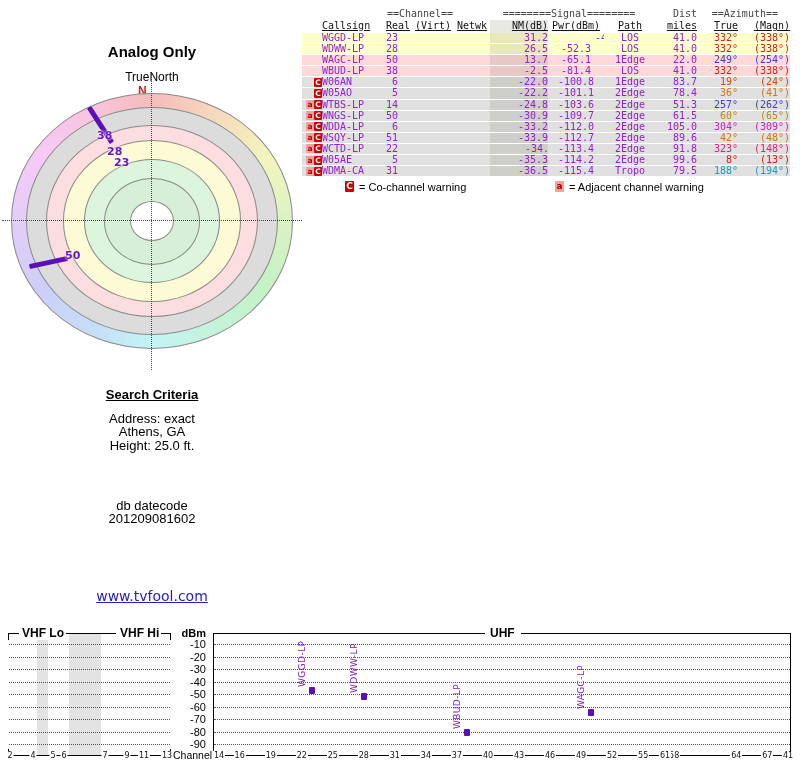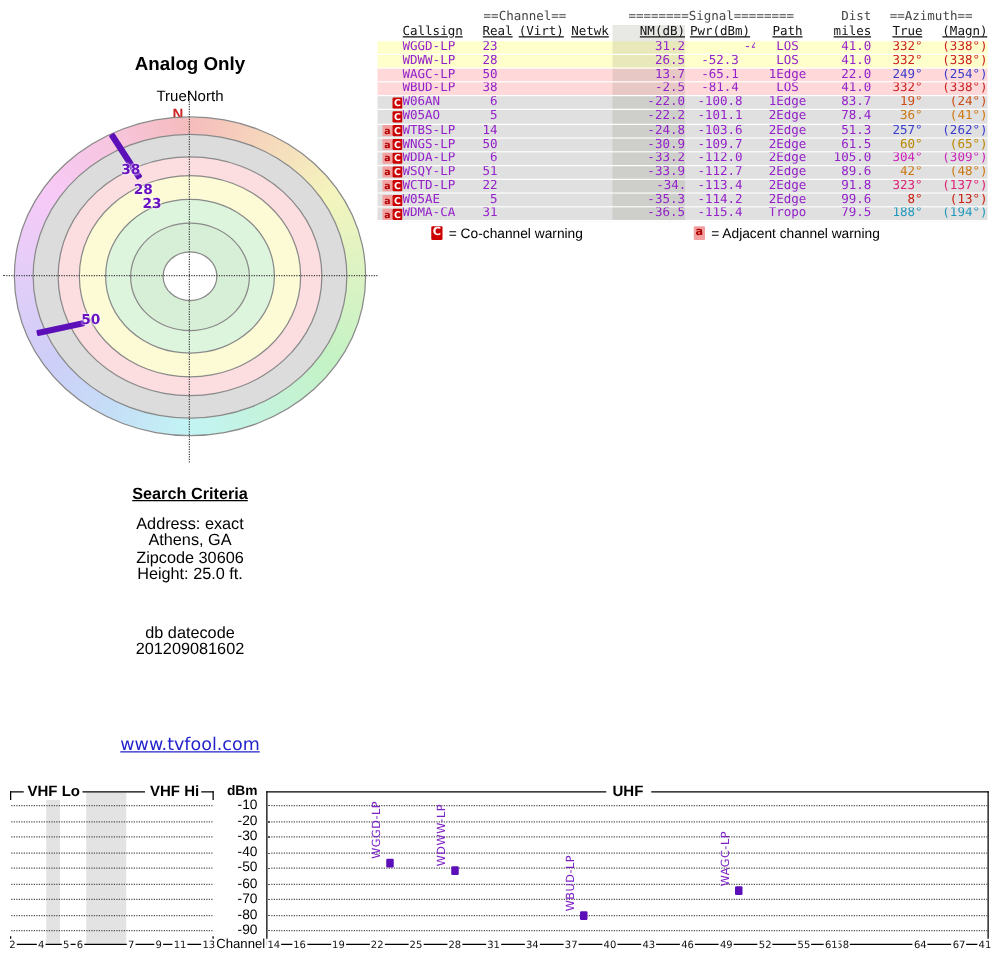--- a/index.html
+++ b/index.html
@@ -277,21 +277,21 @@
           </div>
           <div class="tcell c-call" style="color: rgb(148, 33, 201);">WCTD-LP</div>
           <div class="tcell c-real" style="color: rgb(148, 33, 201);">22</div>
           <div class="tcell c-virt" style="color: rgb(148, 33, 201);"></div>
           <div class="tcell c-net" style="color: rgb(148, 33, 201);"></div>
           <div class="tcell c-nm" style="color: rgb(148, 33, 201); padding-left: 35px;">-34.5</div>
           <div class="tcell c-pwr" style="color: rgb(148, 33, 201);">-113.4</div>
           <div class="tcell c-path" style="color: rgb(148, 33, 201);">2Edge</div>
           <div class="tcell c-miles" style="color: rgb(148, 33, 201);">91.8</div>
           <div class="tcell c-true" style="color: rgb(221, 34, 119);">323°</div>
-          <div class="tcell c-magn" style="color: rgb(221, 34, 119);">(137°)</div>
+          <div class="tcell c-magn" style="color: rgb(221, 34, 119);">(148°)</div>
         </div>
         <div class="trow t-data" style="background: rgb(224, 224, 224);">
           <div class="tcell c-warn">
             <div class="wbox a">a</div>
             <div class="wbox C">C</div>
           </div>
           <div class="tcell c-call" style="color: rgb(148, 33, 201);">W05AE</div>
           <div class="tcell c-real" style="color: rgb(148, 33, 201);">5</div>
           <div class="tcell c-virt" style="color: rgb(148, 33, 201);"></div>
           <div class="tcell c-net" style="color: rgb(148, 33, 201);"></div>
@@ -323,21 +323,20 @@
 
   <div class="lgbox wbox C" style="left:345px;top:181px;width:9px;height:11px;">C</div>
   <div class="lgtext" style="left:359px;top:181px;">= Co-channel warning</div>
   <div class="lgbox wbox a" style="left:555px;top:181px;width:9px;height:11px;">a</div>
   <div class="lgtext" style="left:569px;top:181px;">= Adjacent channel warning</div>
 
   <div class="crit crit-title" style="top:387px;">Search Criteria</div>
   <div class="crit" style="top:412px;">
     <div class="crit-line">Address: exact</div>
     <div class="crit-line">Athens, GA</div>
-    <div class="crit-line">Zipcode 30606</div>
     <div class="crit-line">Height: 25.0 ft.</div>
   </div>
   <div class="crit" style="top:499px;">
     <div class="crit-line">db datecode</div>
     <div class="crit-line">201209081602</div>
   </div>
 
   <div class="crit" style="top:588px;"><span class="link">www.tvfool.com</span></div>
 
   <div>

